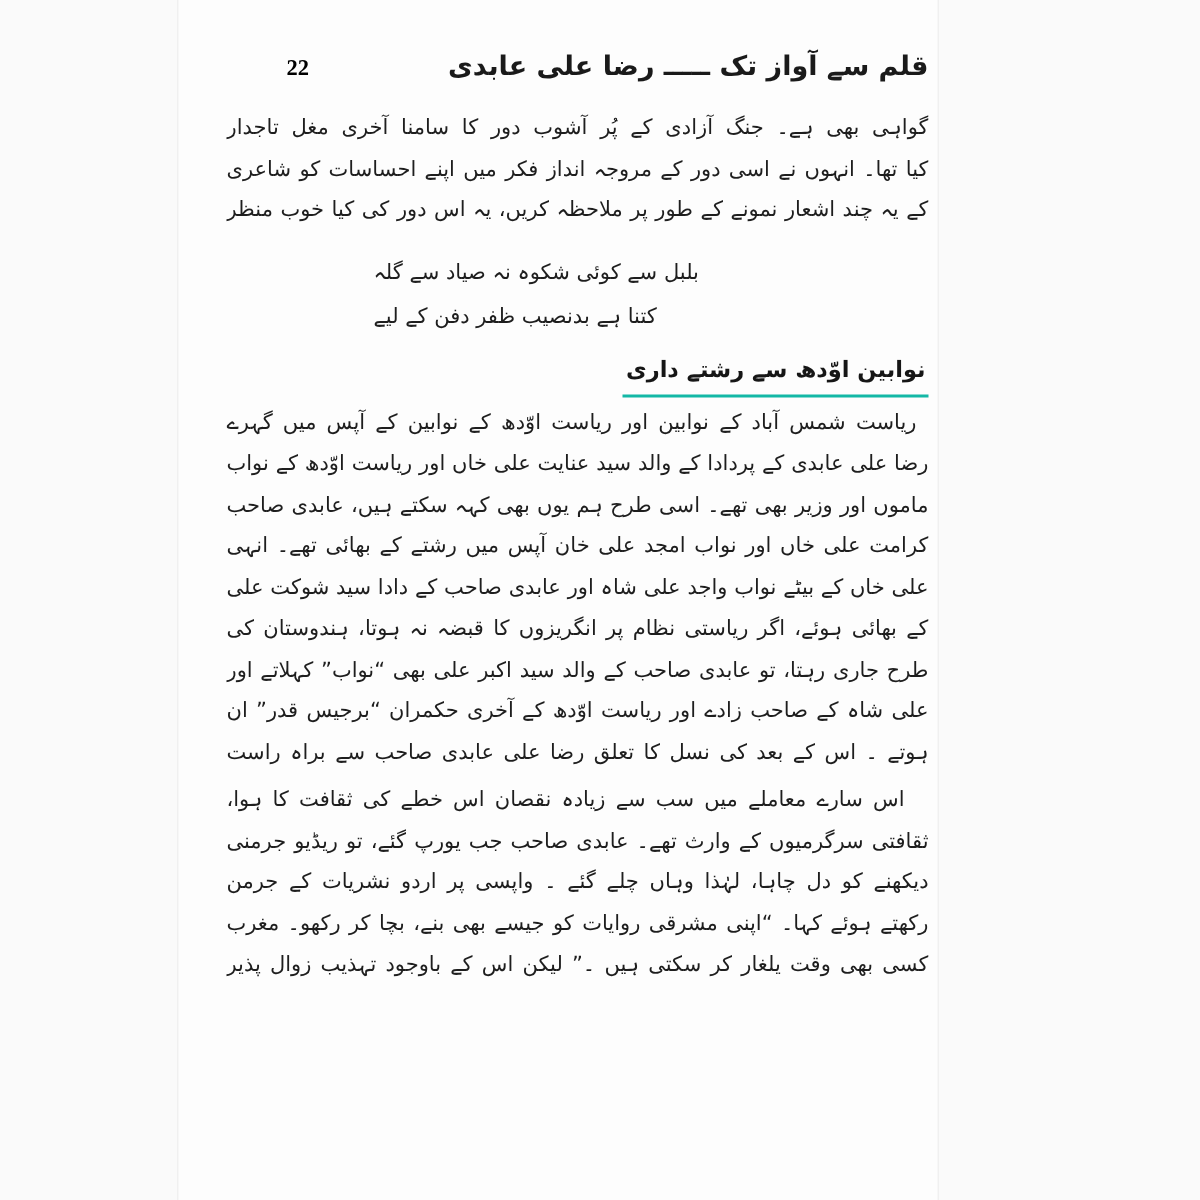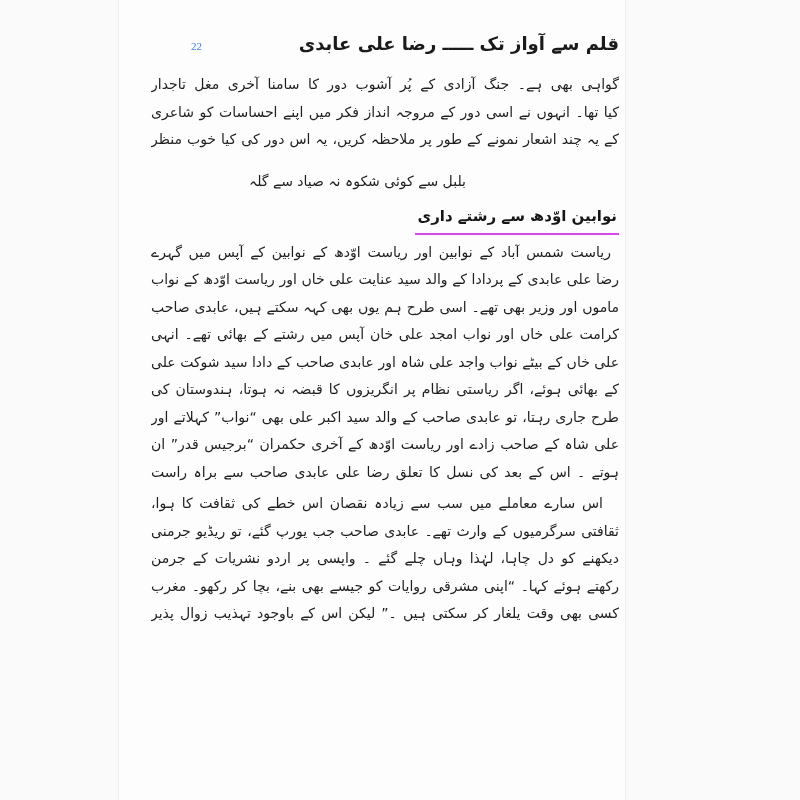--- a/index.html
+++ b/index.html
@@ -41,23 +41,23 @@
   }
   .book-title {
     font-size: 18px;
     font-weight: bold;
     color: #1a1a1a;
     white-space: nowrap;
   }
   .page-num {
     direction: ltr;
     font-family: "Liberation Serif", serif;
-    font-weight: normal;
-    font-size: 11px;
-    color: #3b82f6;
+    font-weight: bold;
+    font-size: 15px;
+    color: #000000;
     margin-left: 40px;
   }
   .para {
     font-size: 14px;
     line-height: 27.5px;
   }
   .para-1 { margin-top: 17px; }
   .para-2 { margin-top: 4px; }
   .para-3 { margin-top: 4px; }
   .tline {
@@ -79,21 +79,21 @@
   .poem-line {
     text-align: left;
     white-space: nowrap;
   }
   .section-heading {
     margin-top: 8px;
     width: fit-content;
     font-size: 15px;
     font-weight: bold;
     color: #161616;
-    border-bottom: 2px solid #d946ef;
+    border-bottom: 2px solid #14b8a6;
     padding: 0 2px 5px 2px;
     line-height: 24px;
   }
 </style>
 </head>
 <body>
 
 <div class="canvas">
   <div class="page">
     <div class="content">
@@ -104,20 +104,21 @@
       </div>
 
       <div class="para para-1">
         <div class="tline">گواہی بھی ہے۔ جنگ آزادی کے پُر آشوب دور کا سامنا آخری مغل تاجدار شہنشاہ بہادر شاہ ظفر نے بھی</div>
         <div class="tline">کیا تھا۔ انہوں نے اسی دور کے مروجہ انداز فکر میں اپنے احساسات کو شاعری میں ڈھالا ۔ بہادر شاہ ظفر</div>
         <div class="tline">کے یہ چند اشعار نمونے کے طور پر ملاحظہ کریں، یہ اس دور کی کیا خوب منظر کشی کرتے ہیں ۔</div>
       </div>
 
       <div class="poem">
         <div class="poem-line">بلبل سے کوئی شکوہ نہ صیاد سے گلہ</div>
+        <div class="poem-line">کتنا ہے بدنصیب ظفر دفن کے لیے</div>
       </div>
 
       <div class="section-heading">نوابین اوّدھ سے رشتے داری</div>
 
       <div class="para para-2">
         <div class="tline indent-sm">ریاست شمس آباد کے نوابین اور ریاست اوّدھ کے نوابین کے آپس میں گہرے مراسم تھے، چونکہ</div>
         <div class="tline">رضا علی عابدی کے پردادا کے والد سید عنایت علی خاں اور ریاست اوّدھ کے نواب امجد علی خاں کے</div>
         <div class="tline">ماموں اور وزیر بھی تھے۔ اسی طرح ہم یوں بھی کہہ سکتے ہیں، عابدی صاحب کے پردادا نواب سید</div>
         <div class="tline">کرامت علی خاں اور نواب امجد علی خان آپس میں رشتے کے بھائی تھے۔ انہی کی مناسبت سے نواب امجد</div>
         <div class="tline">علی خاں کے بیٹے نواب واجد علی شاہ اور عابدی صاحب کے دادا سید شوکت علی خاں بھی آپس میں رشتے</div>

